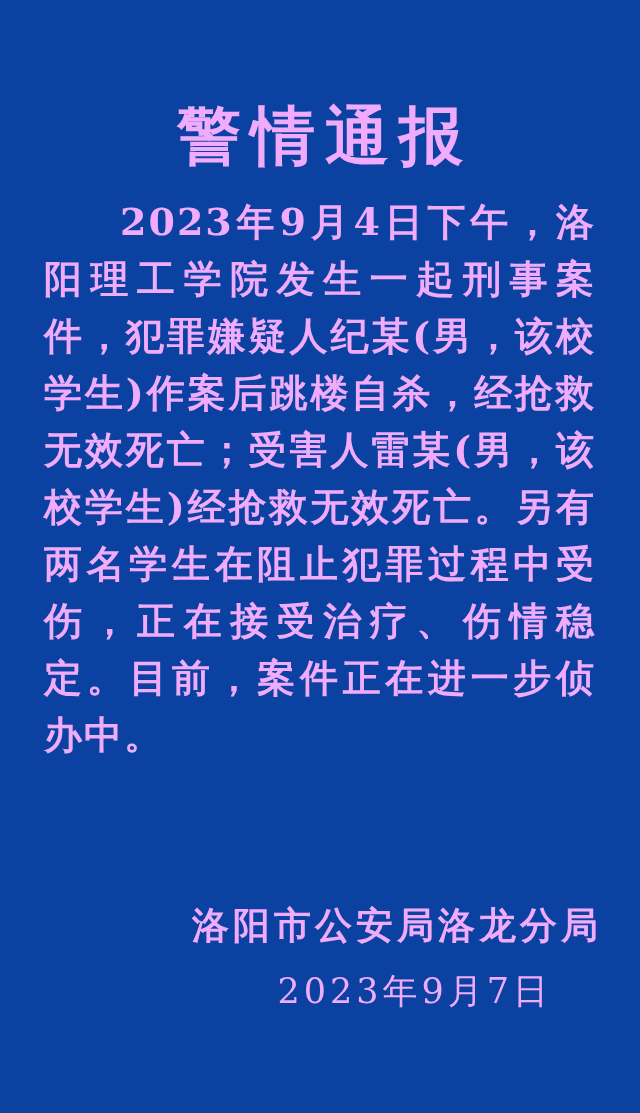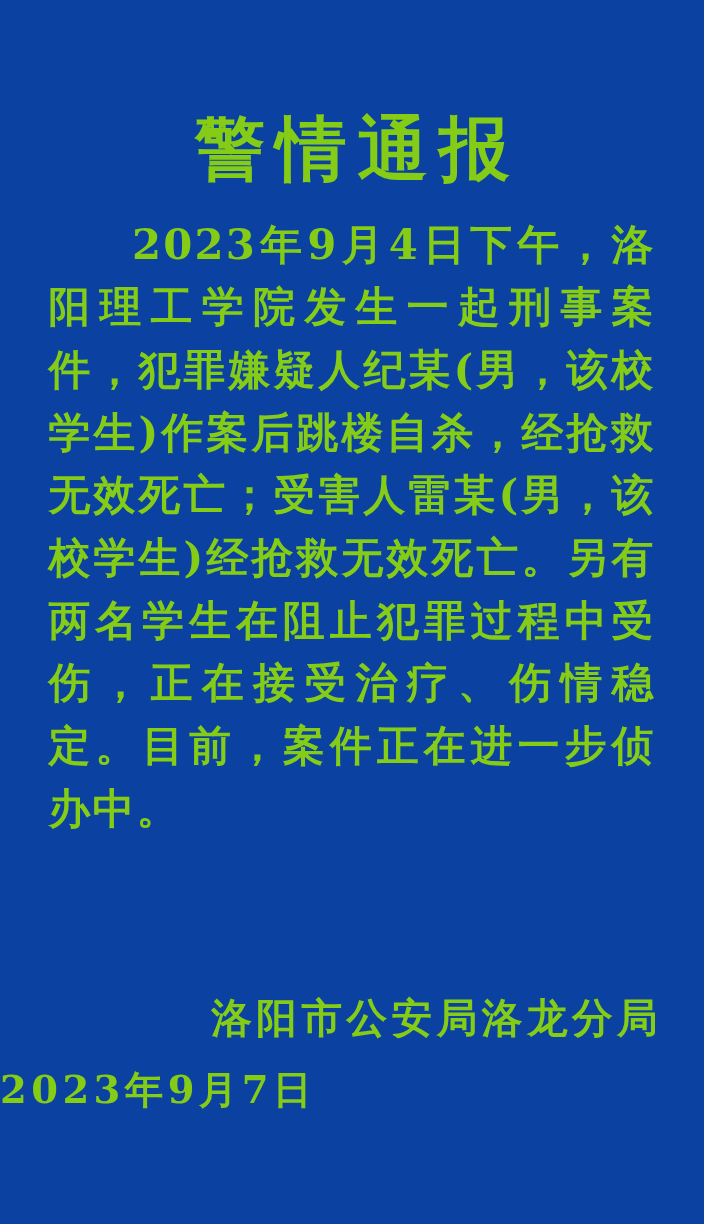--- a/index.html
+++ b/index.html
@@ -5,21 +5,21 @@
   html, body {
     margin: 0;
     padding: 0;
     background: #0b42a1;
   }
   .poster {
     position: relative;
     width: 640px;
     height: 1113px;
     background: #0b42a1;
-    color: #84cc16;
+    color: #f0abfc;
     font-family: "DejaVu Serif", serif;
     overflow: hidden;
   }
   .title {
     margin: 0;
     padding-top: 96px;
     text-align: center;
     font-size: 64px;
     font-weight: bold;
     letter-spacing: 10px;
@@ -39,22 +39,23 @@
   .signature {
     margin: 138px 38px 3px 0;
     text-align: right;
     font-size: 37px;
     font-weight: bold;
     letter-spacing: 4px;
     line-height: 1.3;
   }
   .date {
     margin: 20px 88px 0 0;
+    text-align: right;
     font-size: 35px;
-    font-weight: bold;
+    font-weight: normal;
     letter-spacing: 4px;
     line-height: 1.3;
   }
 </style>
 </head>
 <body>
 
 <div class="poster">
   <h1 class="title">警情通报</h1>
 

